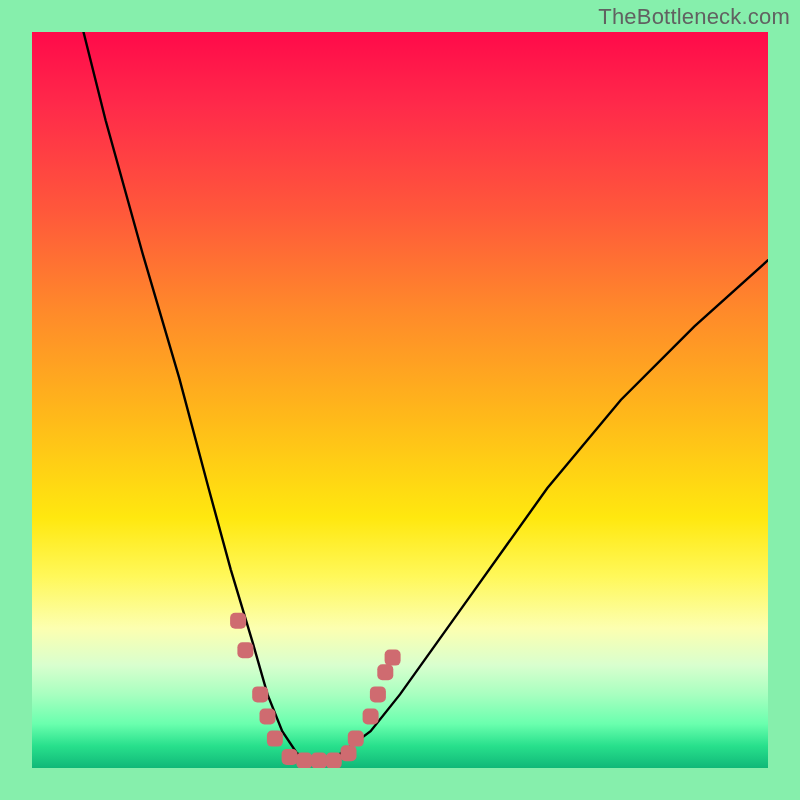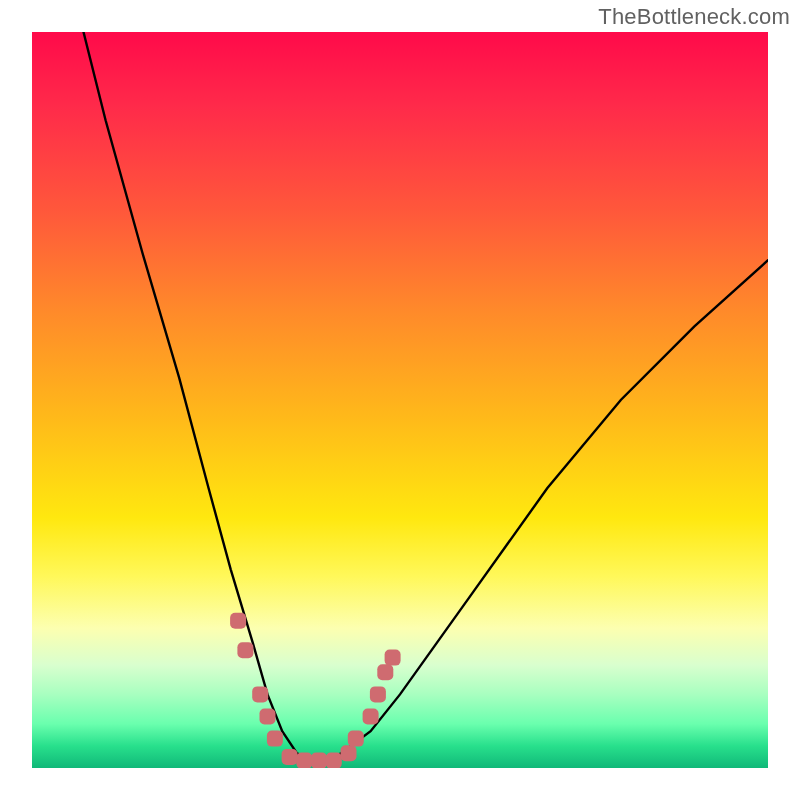--- a/index.html
+++ b/index.html
@@ -10,21 +10,21 @@
     overflow: hidden;
     background: #000;
     font-family: Arial, Helvetica, sans-serif;
   }
   .frame {
     position: absolute;
     top: 0;
     left: 0;
     width: 800px;
     height: 800px;
-    background: #ffffff;
+    background: #86efac;
   }
   .plot-area {
     position: absolute;
     top: 32px;
     left: 32px;
     width: 736px;
     height: 736px;
   }
   .gradient {
     position: absolute;

